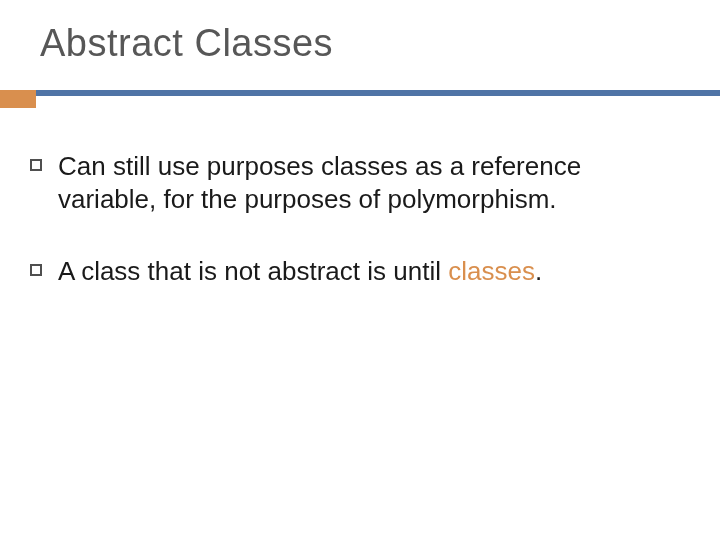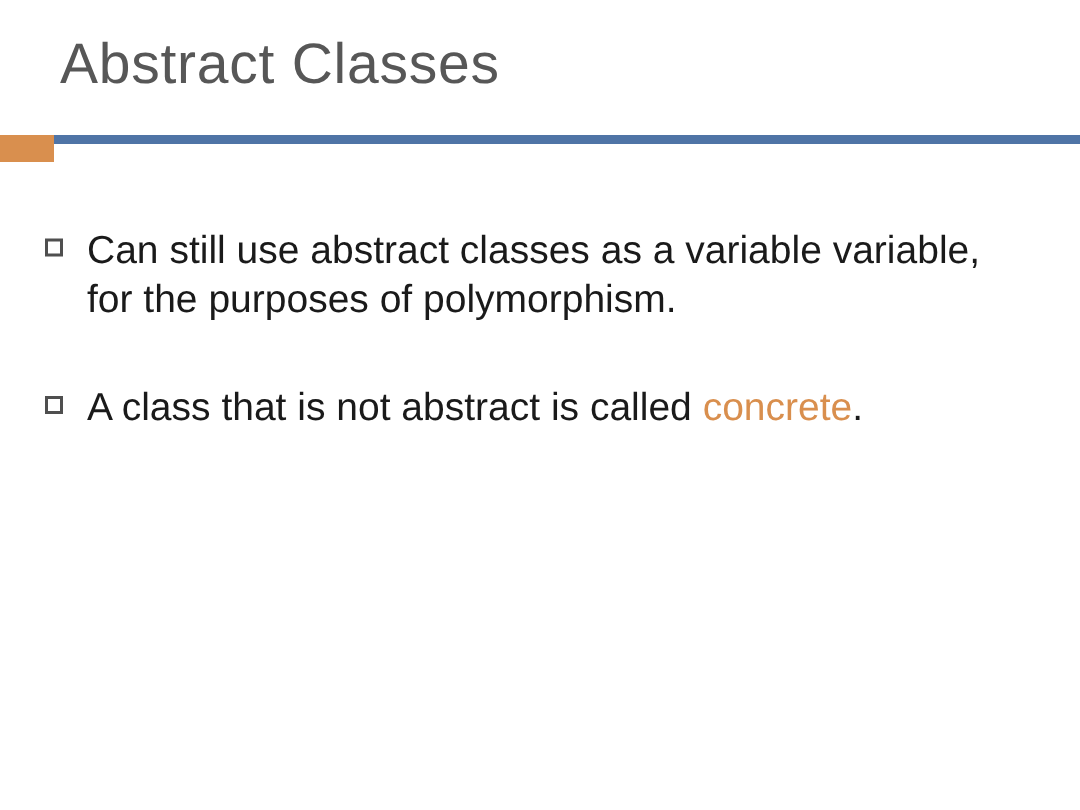--- a/index.html
+++ b/index.html
@@ -78,24 +78,24 @@
 
   <div class="title">Abstract Classes</div>
 
   <div class="rule-bar"></div>
   <div class="rule-accent"></div>
 
   <div class="content">
 
     <div class="bullet-item">
       <div class="bullet-marker"></div>
-      <div class="bullet-text"><span>Can still use abstract classes as a variable variable, for the purposes of polymorphism.</span></div>
+      <div class="bullet-text"><span>Can still use purposes classes as a reference variable, for the purposes of polymorphism.</span></div>
     </div>
 
 
     <div class="bullet-item">
       <div class="bullet-marker"></div>
-      <div class="bullet-text"><span>A class that is not abstract is called </span><span class="accent">concrete</span><span>.</span></div>
+      <div class="bullet-text"><span>A class that is not abstract is until </span><span class="accent">classes</span><span>.</span></div>
     </div>
 
   </div>
 
 </div>
 
 </body></html>

